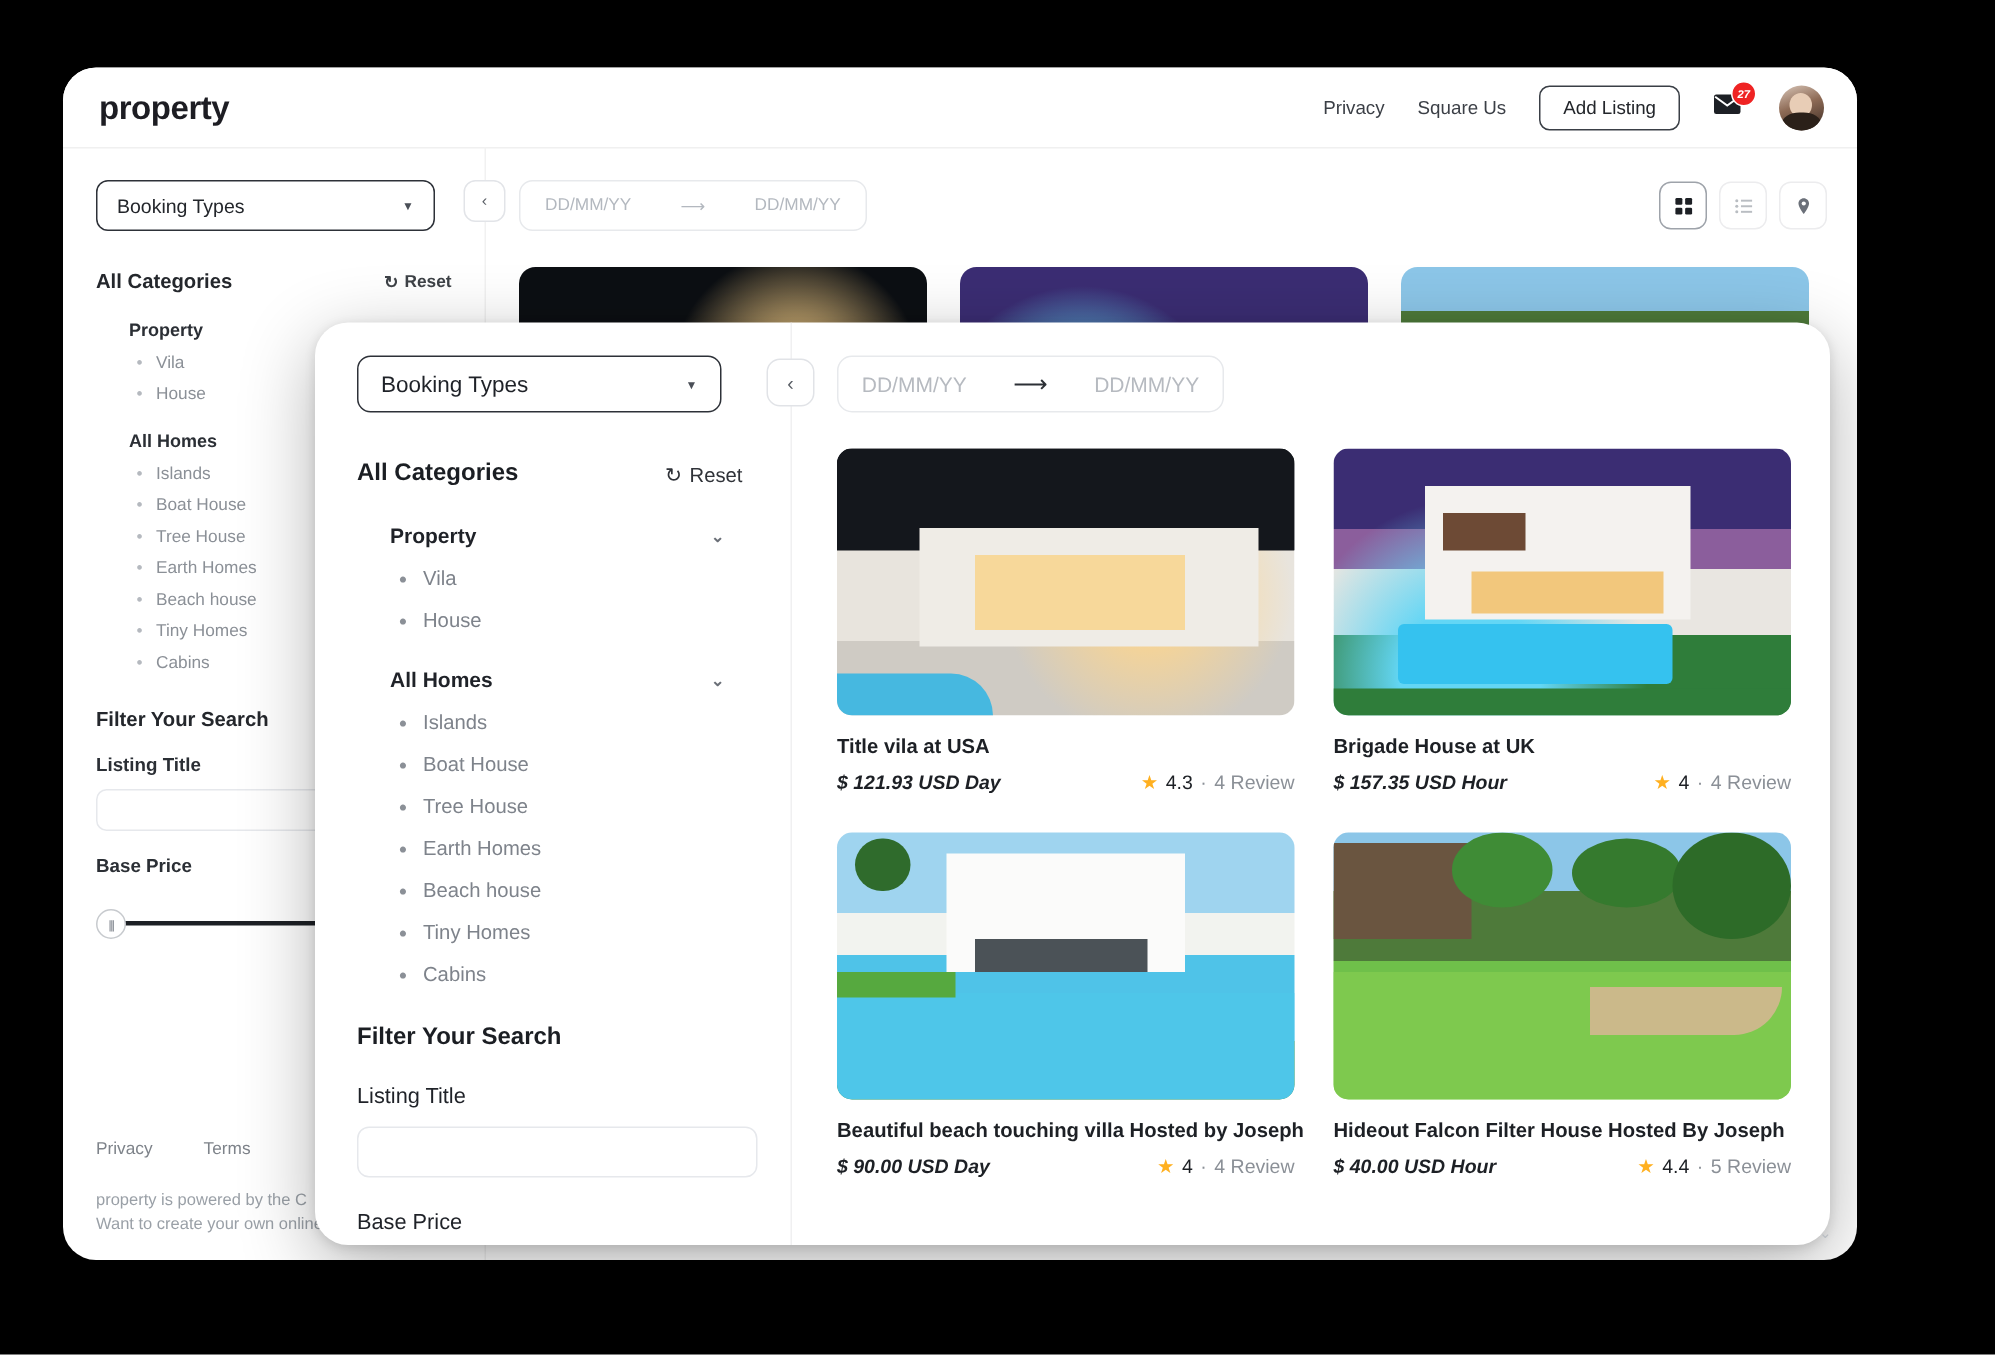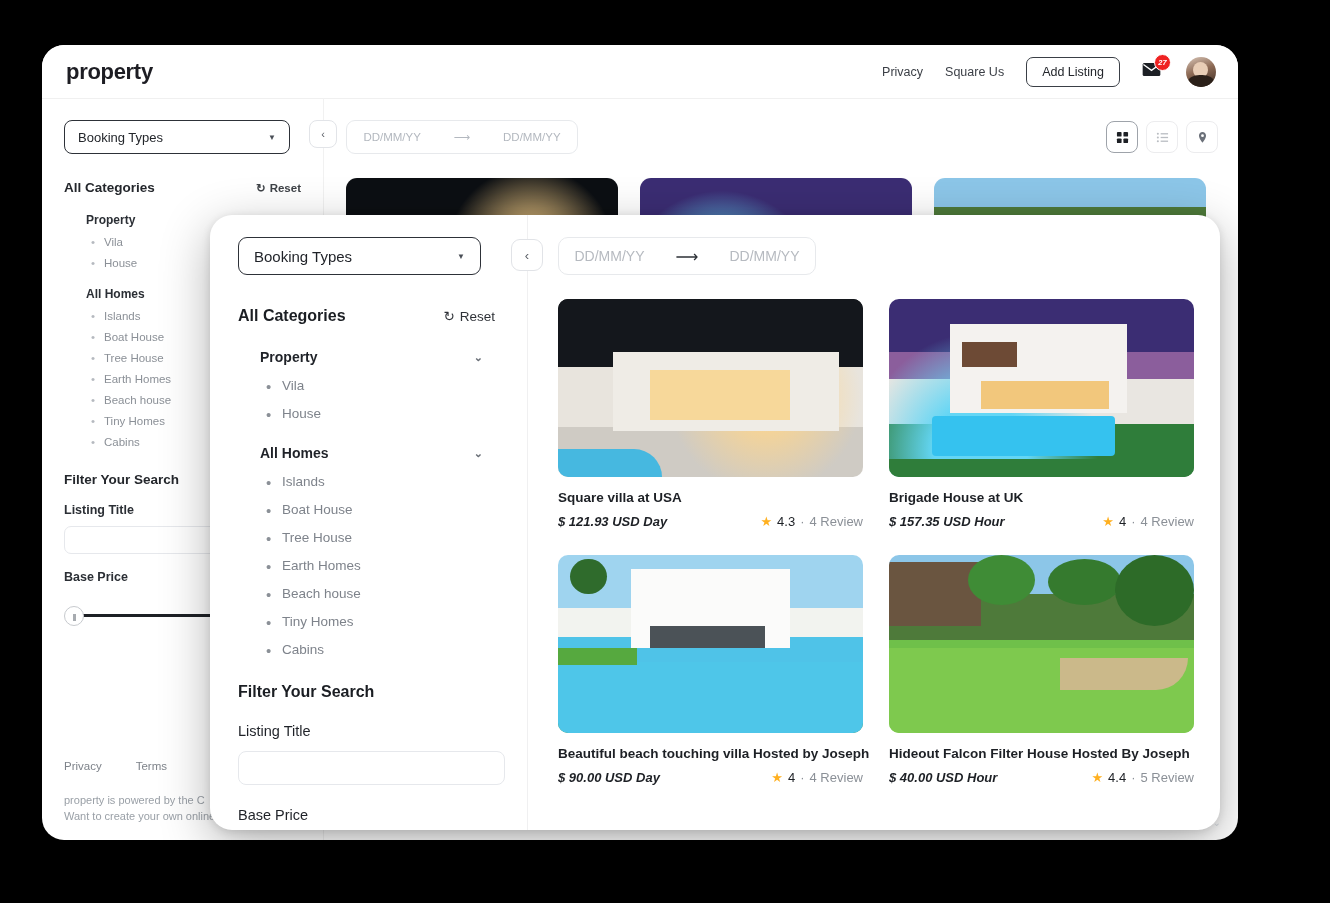--- a/index.html
+++ b/index.html
@@ -399,21 +399,21 @@
 
       <div class="cardgrid">
 
         <div class="card">
           <div class="thumb ph-dusk">
             <div class="dark" style="left:0;top:0;width:100%;height:38%"></div>
             <div class="bld" style="left:18%;top:30%;width:74%;height:44%;background:#efece6"></div>
             <div class="bld" style="left:30%;top:40%;width:46%;height:28%;background:#f7d89a"></div>
             <div class="pool" style="left:0;bottom:0;width:34%;height:16%;border-radius:0 40px 0 0"></div>
           </div>
-          <div class="ttl">Square villa at USA</div>
+          <div class="ttl">Title vila at USA</div>
           <div class="meta">
             <span class="price">$ 121.93 USD Day</span>
             <span class="rating">
               <span class="star">★</span>
               <span>4.3</span>
               <span class="revcount">·</span>
               <span class="revcount">4 Review</span>
             </span>
           </div>
         </div>

